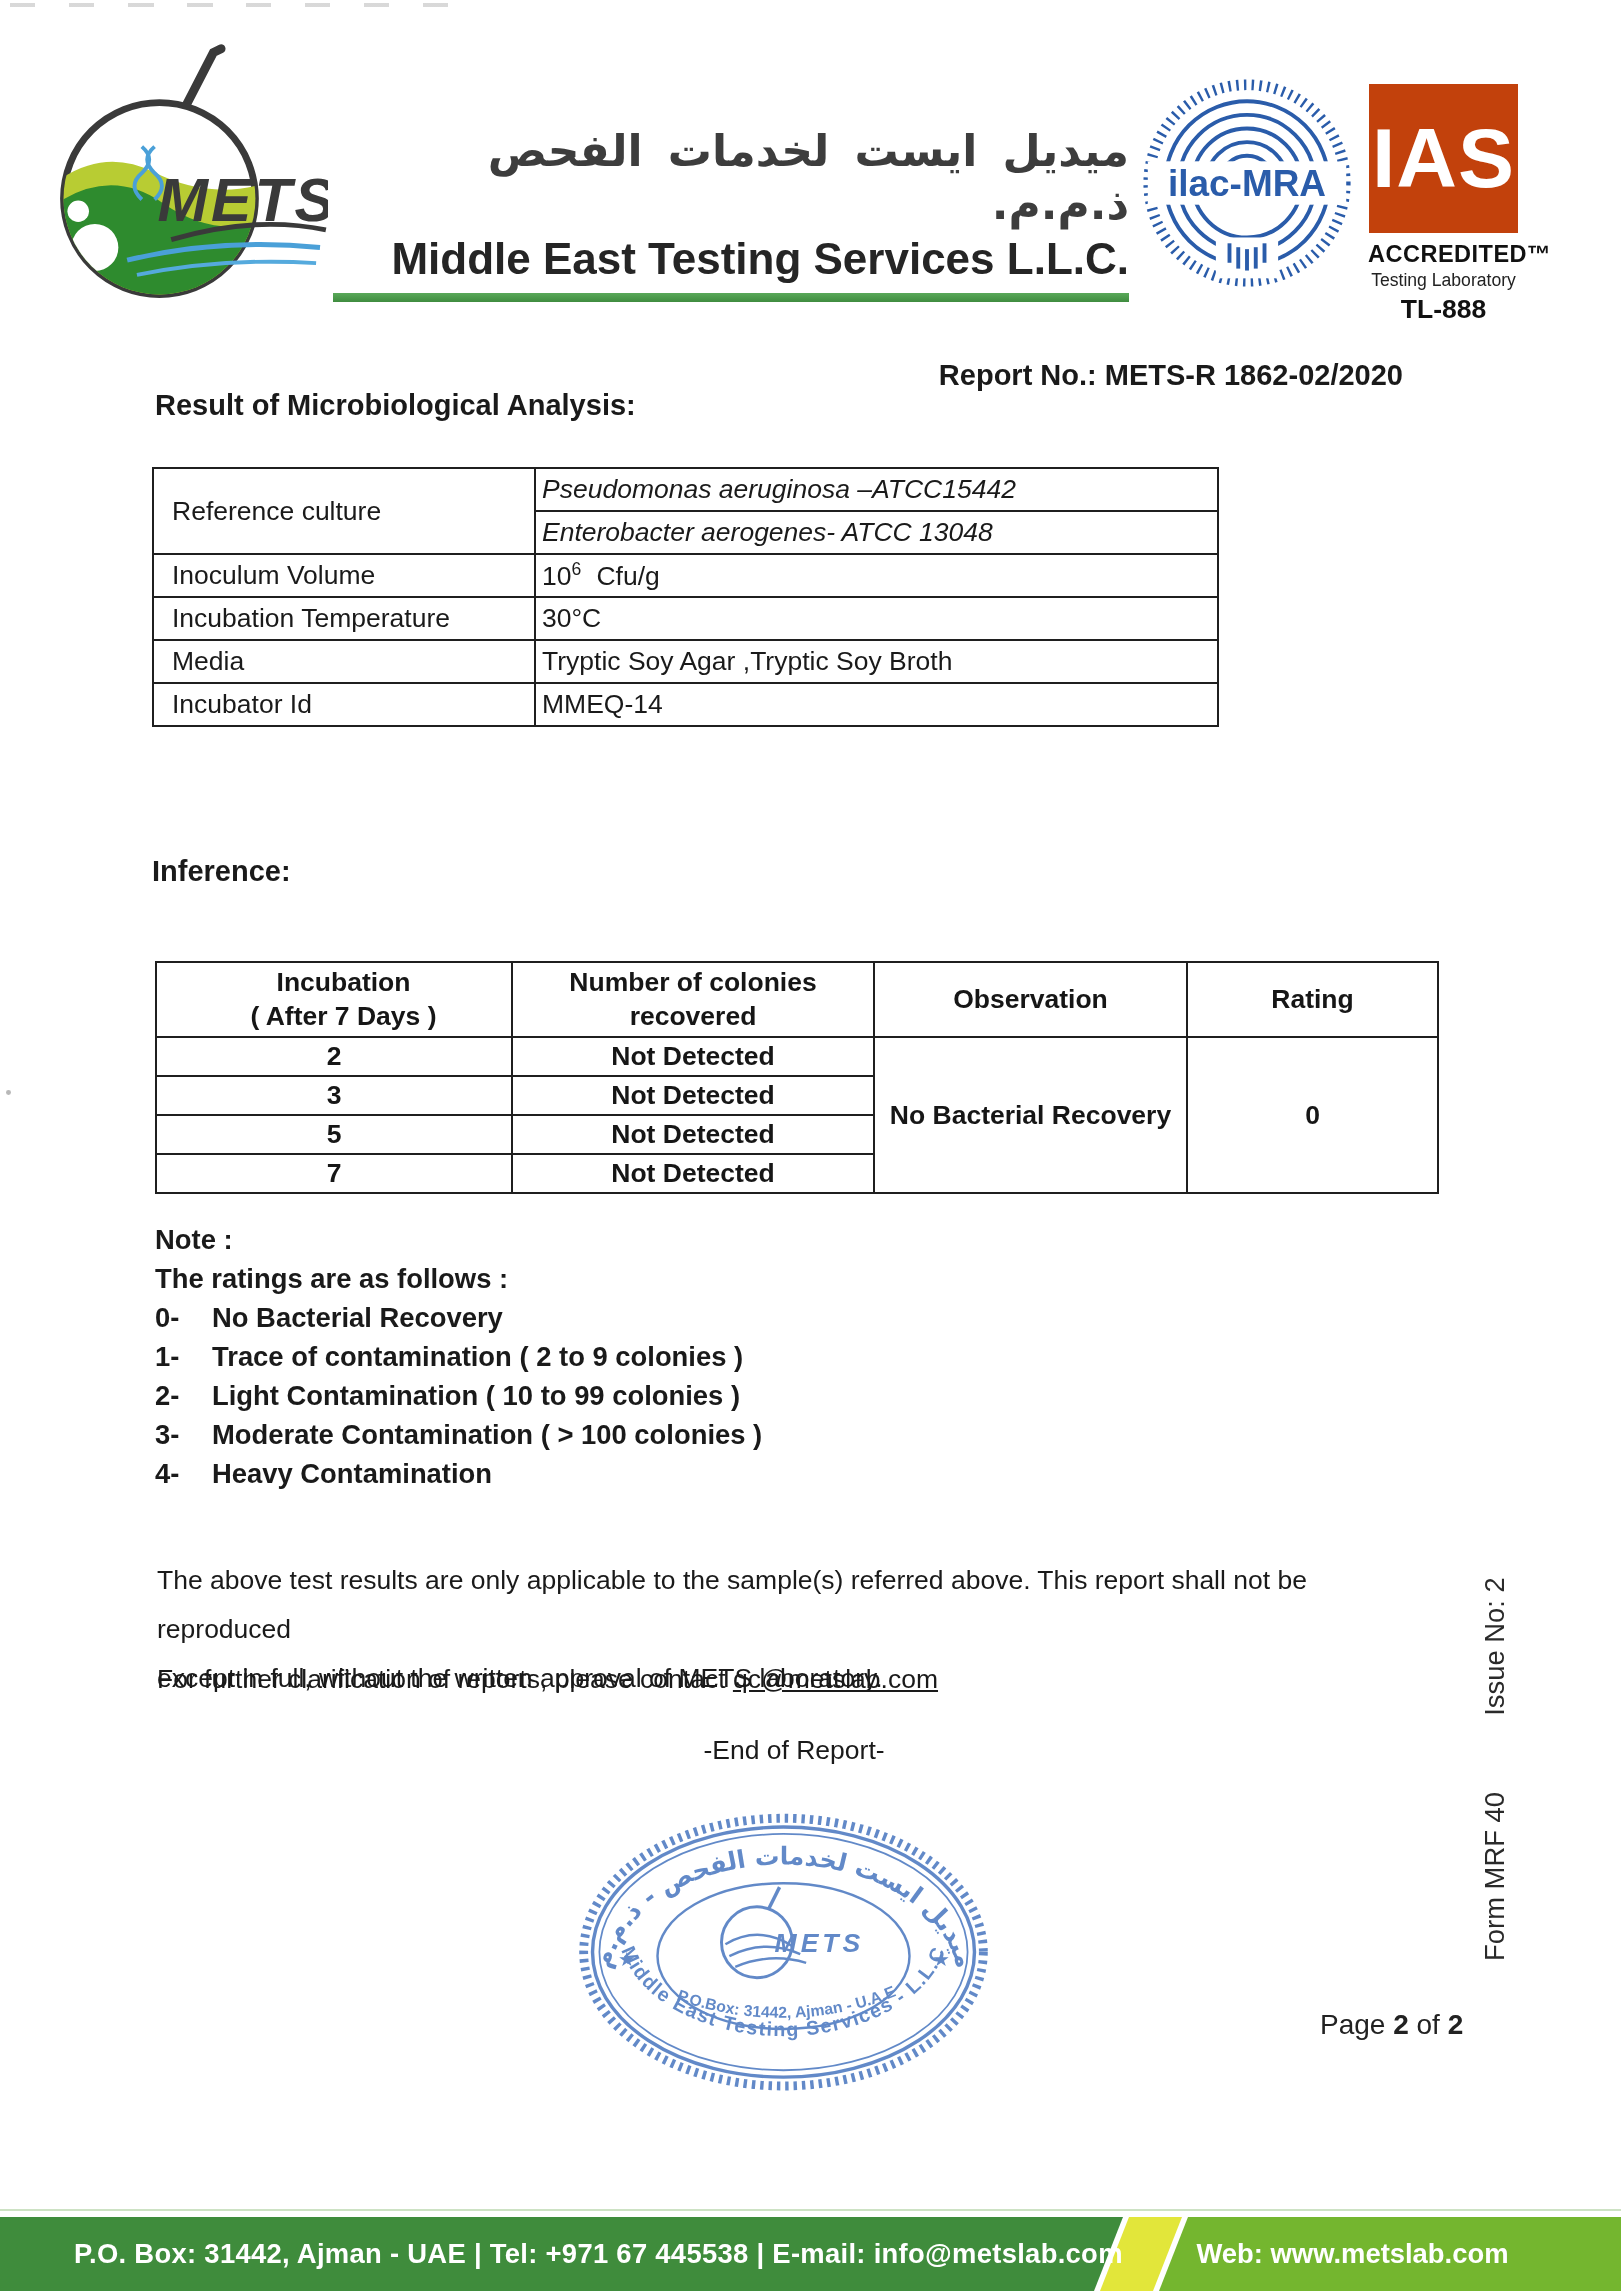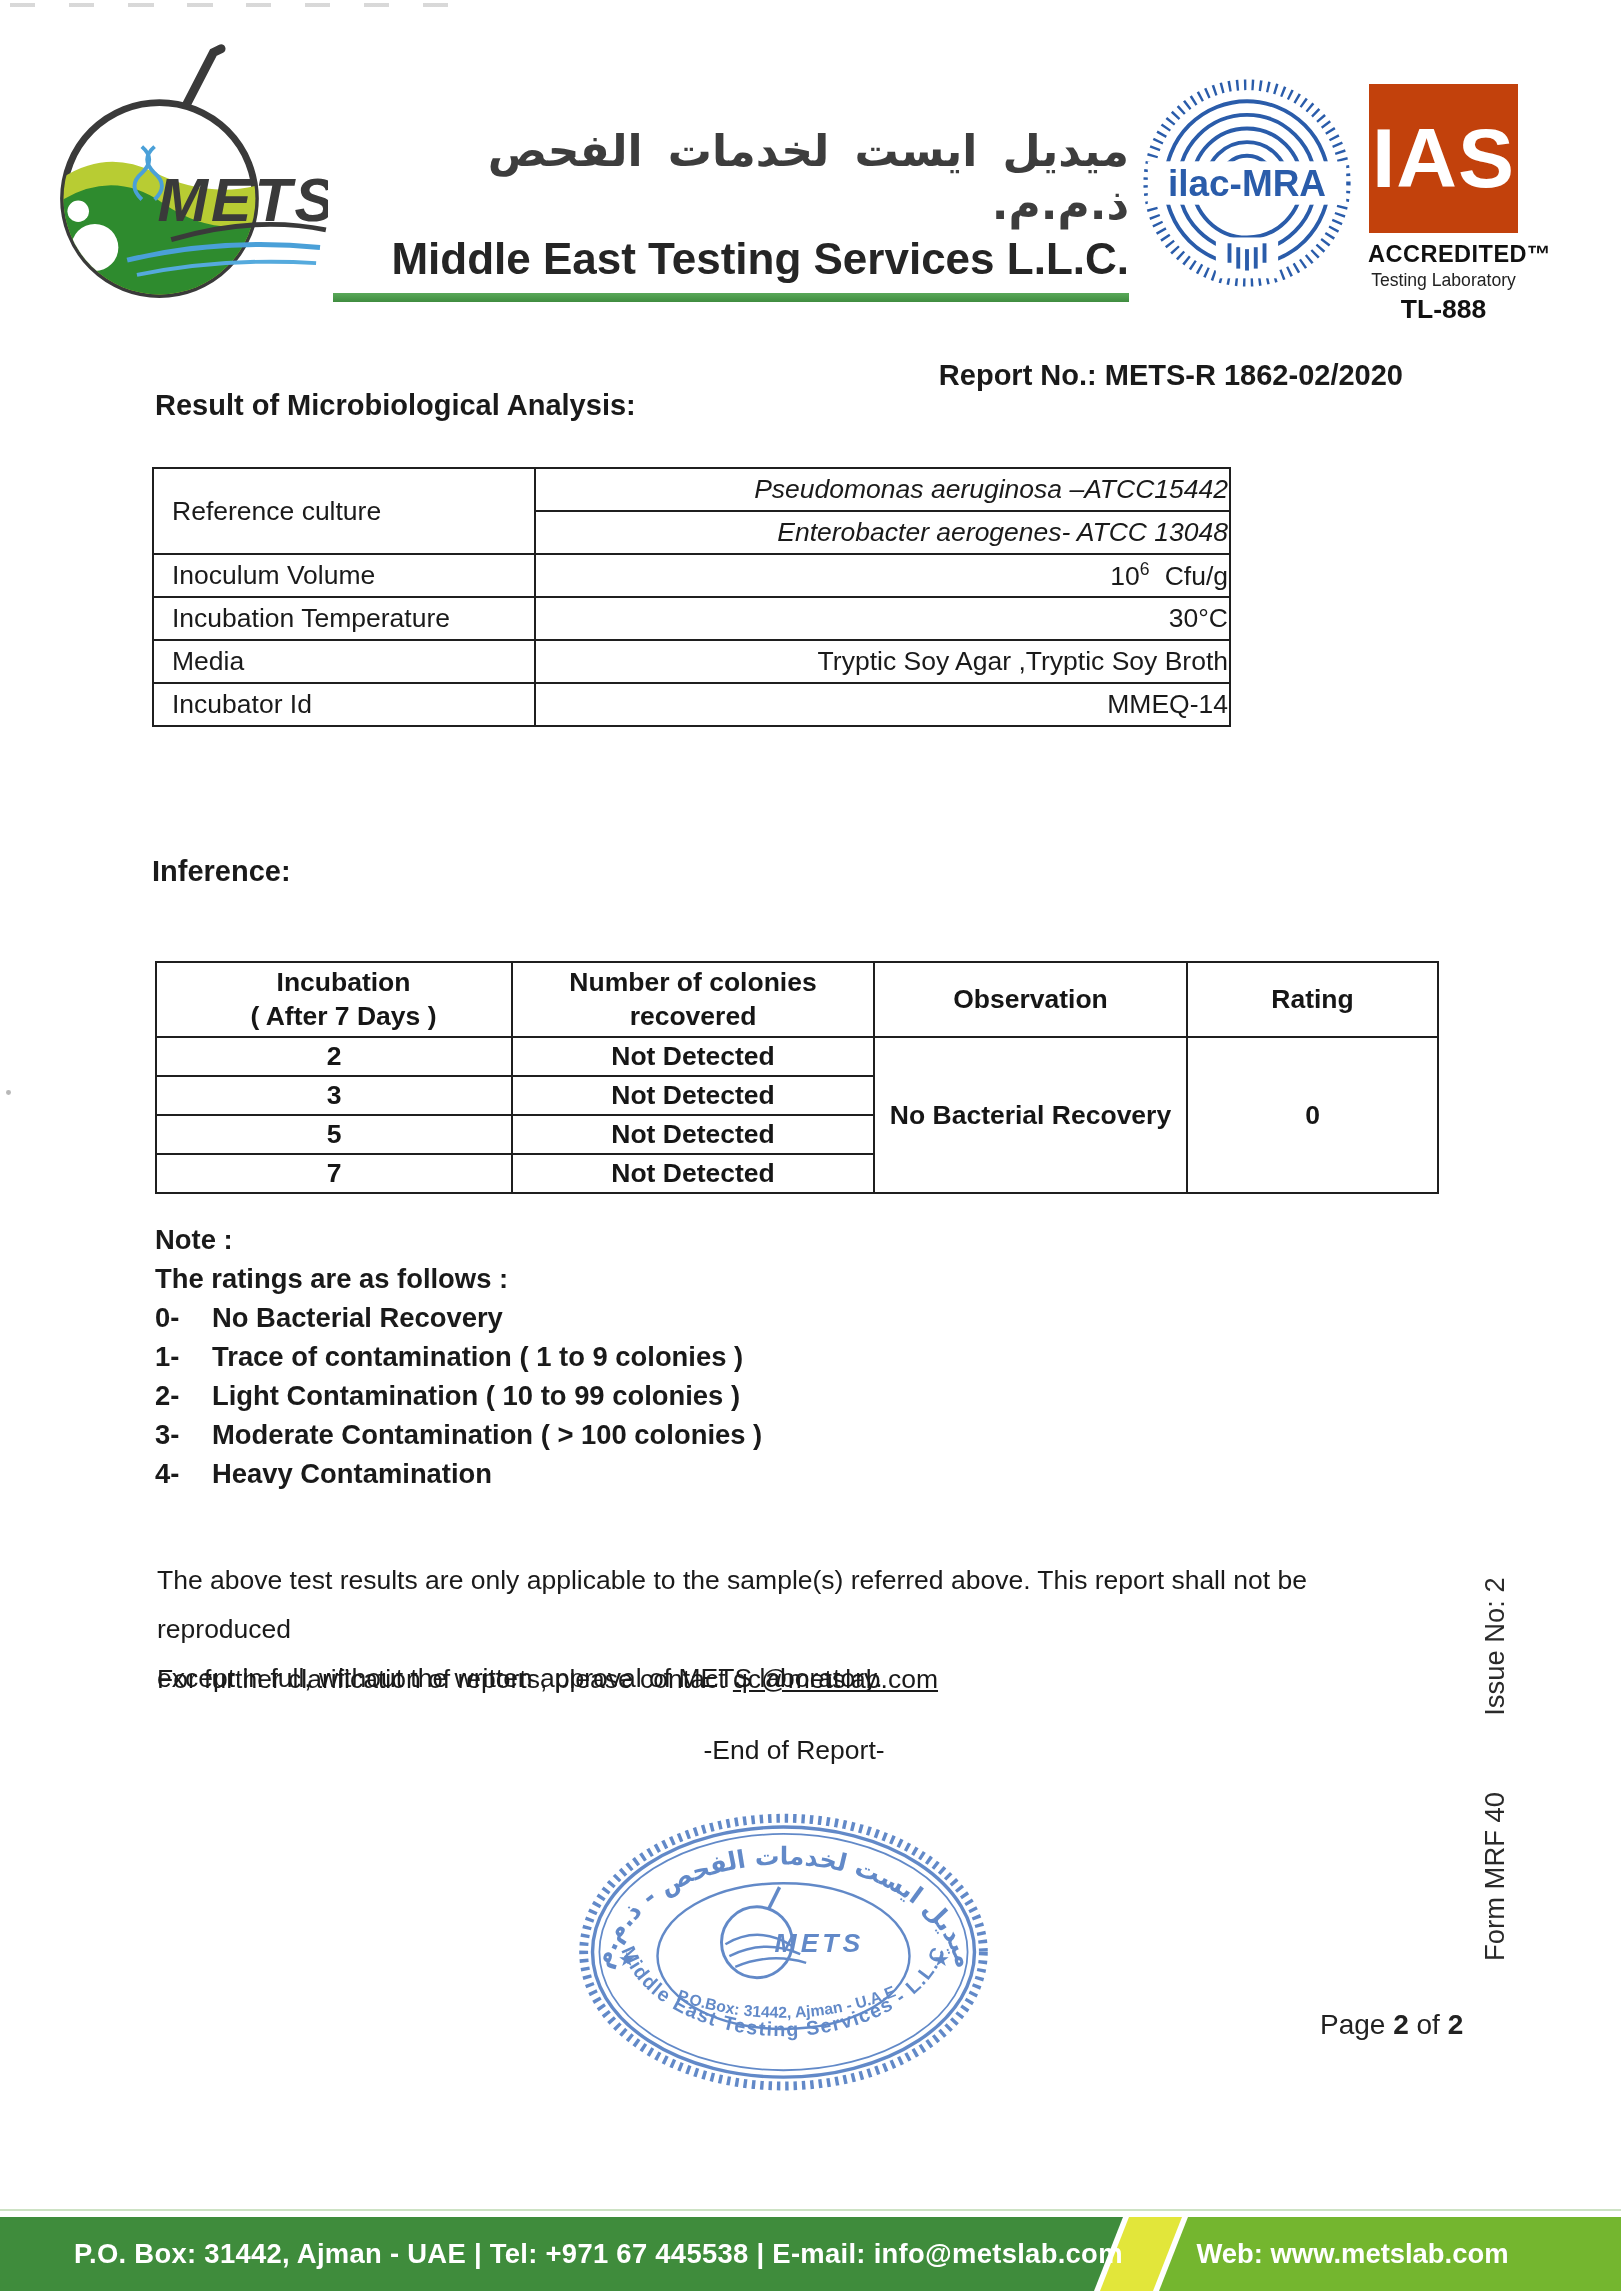--- a/index.html
+++ b/index.html
@@ -23,21 +23,21 @@
   .ias-sub{font-size:17.6px;color:#222;margin-top:2px;white-space:nowrap;}
   .ias-cert{font-size:26.5px;font-weight:bold;color:#111;margin-top:2.9px;}
   
   .report-no{position:absolute;right:218px;top:359px;font-size:29px;font-weight:bold;}
   .section-title{position:absolute;left:155px;top:389px;font-size:29px;font-weight:bold;}
   .inference-title{position:absolute;left:152px;top:855px;font-size:29px;font-weight:bold;}
   
   .t1{position:absolute;left:152px;top:467px;border-collapse:collapse;}
   .t1 td{border:2.9px solid #1f1f1f;height:39px;vertical-align:middle;font-size:26.5px;}
   .t1 .lbl{width:361px;padding-left:18px;}
-  .t1 .val{width:674px;padding-left:18px;text-align:right;}
+  .t1 .val{width:674px;padding-left:6px;}
   .it{font-style:italic;}
   sup.vol{font-size:17.6px;vertical-align:super;margin-right:7.8px;}
   
   .t2{position:absolute;left:155px;top:961px;border-collapse:collapse;}
   .t2 td,.t2 th{border:2.9px solid #1f1f1f;text-align:center;vertical-align:middle;font-weight:bold;font-size:26.5px;color:#161616;}
   .t2 th{height:71px;line-height:1.25;}
   .t2 td.data{height:35px;}
   .c1{width:333px;padding-left:20px;} .c2{width:358px;} .c3{width:309px;} .c4{width:247px;}
   
   .note{position:absolute;left:155px;top:1220px;font-weight:bold;font-size:27.4px;}
@@ -212,21 +212,21 @@
 
 <div class="note">
   <div class="note-line">Note :</div>
   <div class="note-line">The ratings are as follows :</div>
   <div class="note-item">
       <span class="note-num">0-</span>
       <span>No Bacterial Recovery</span>
     </div>
   <div class="note-item">
       <span class="note-num">1-</span>
-      <span>Trace of contamination ( 1 to 9 colonies )</span>
+      <span>Trace of contamination ( 2 to 9 colonies )</span>
     </div>
   <div class="note-item">
       <span class="note-num">2-</span>
       <span>Light Contamination ( 10 to 99 colonies )</span>
     </div>
   <div class="note-item">
       <span class="note-num">3-</span>
       <span>Moderate Contamination ( &gt; 100 colonies )</span>
     </div>
   <div class="note-item">

